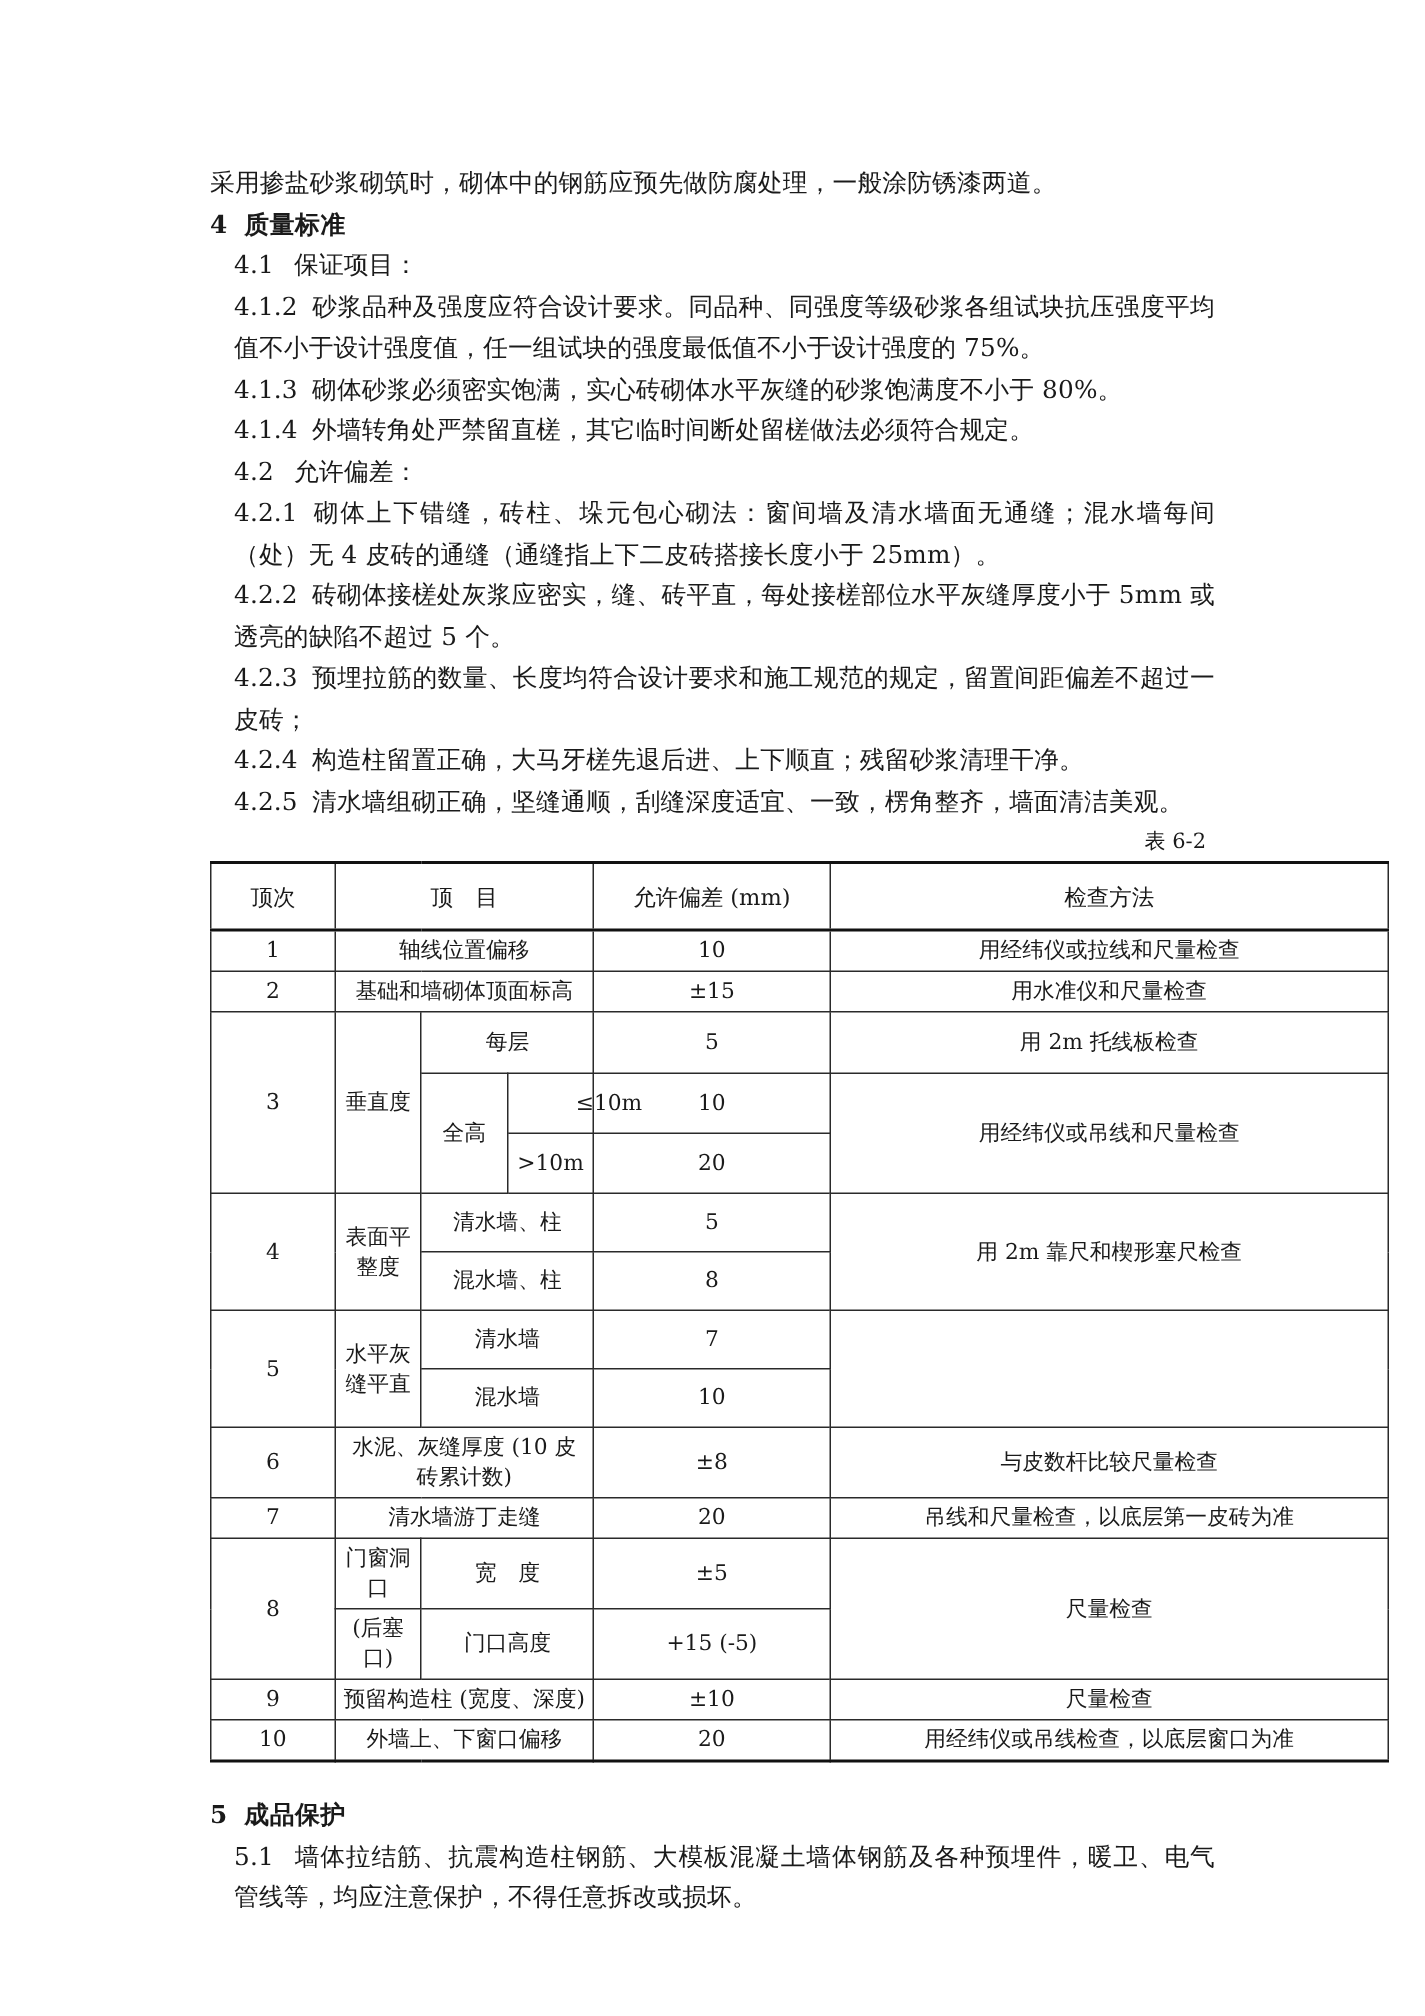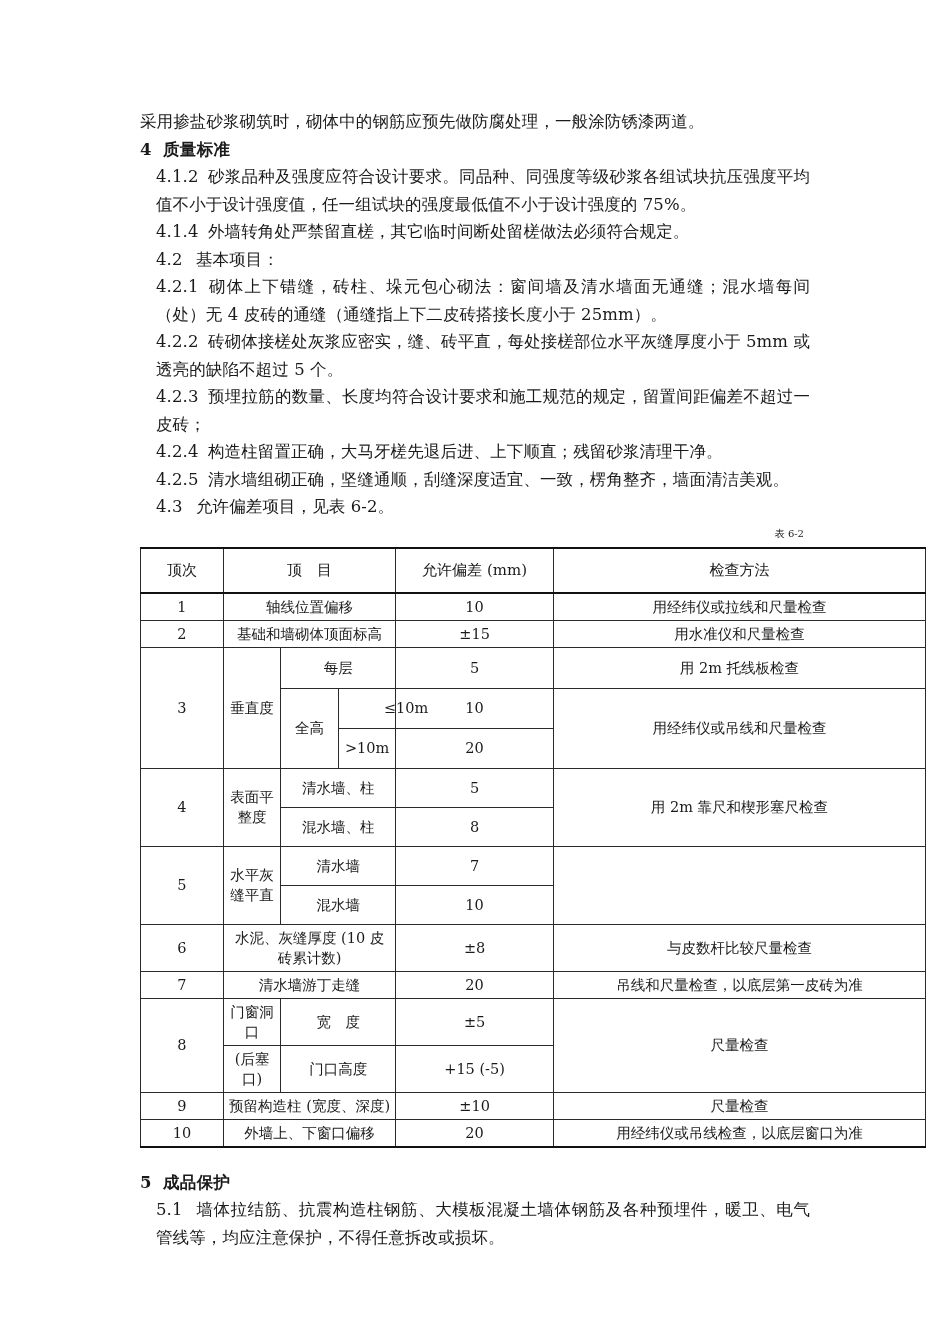--- a/index.html
+++ b/index.html
@@ -55,21 +55,21 @@
   .lbl {
     display: inline-block;
     min-width: 40px;
   }
   .lbl.wide { min-width: 52px; }
 
   .gap-sm { height: 2px; }
 
   
   .tbl-caption {
-    font-size: 10px;
+    font-size: 14px;
     text-align: right;
     margin: 0;
     padding-right: 6px;
     line-height: 22px;
   }
 
   
   table.spec {
     border-collapse: collapse;
     width: 786px;
@@ -112,33 +112,39 @@
 
 <div class="page">
   <div class="content">
 
     <p class="para flush">采用掺盐砂浆砌筑时，砌体中的钢筋应预先做防腐处理，一般涂防锈漆两道。</p>
 
     <div class="heading">
       <span class="num">4</span><span>质量标准</span>
     </div>
 
+    <p class="para indent1">
+      <span class="lbl">4.1</span><span>保证项目：</span>
+    </p>
 
 
     <p class="para indent1">
       <span class="lbl wide">4.1.2</span><span>砂浆品种及强度应符合设计要求。同品种、同强度等级砂浆各组试块抗压强度平均值不小于设计强度值，任一组试块的强度最低值不小于设计强度的 75%。</span>
     </p>
 
+    <p class="para indent1">
+      <span class="lbl wide">4.1.3</span><span>砌体砂浆必须密实饱满，实心砖砌体水平灰缝的砂浆饱满度不小于 80%。</span>
+    </p>
 
     <p class="para indent1">
       <span class="lbl wide">4.1.4</span><span>外墙转角处严禁留直槎，其它临时间断处留槎做法必须符合规定。</span>
     </p>
 
     <p class="para indent1">
-      <span class="lbl">4.2</span><span>基本项目：</span>
+      <span class="lbl">4.2</span><span>允许偏差：</span>
     </p>
 
     <p class="para indent1">
       <span class="lbl wide">4.2.1</span><span>砌体上下错缝，砖柱、垛元包心砌法：窗间墙及清水墙面无通缝；混水墙每间（处）无 4 皮砖的通缝（通缝指上下二皮砖搭接长度小于 25mm）。</span>
     </p>
 
     <p class="para indent1">
       <span class="lbl wide">4.2.2</span><span>砖砌体接槎处灰浆应密实，缝、砖平直，每处接槎部位水平灰缝厚度小于 5mm 或透亮的缺陷不超过 5 个。</span>
     </p>
 
@@ -147,23 +153,20 @@
     </p>
 
     <p class="para indent1">
       <span class="lbl wide">4.2.4</span><span>构造柱留置正确，大马牙槎先退后进、上下顺直；残留砂浆清理干净。</span>
     </p>
 
     <p class="para indent1">
       <span class="lbl wide">4.2.5</span><span>清水墙组砌正确，坚缝通顺，刮缝深度适宜、一致，楞角整齐，墙面清洁美观。</span>
     </p>
 
-    <p class="para indent1">
-      <span class="lbl">4.3</span><span>允许偏差项目，见表 6-2。</span>
-    </p>
 
     <div class="gap-sm"></div>
 
     <p class="tbl-caption">表 6-2</p>
 
     <table class="spec">
       <tbody>
         <tr class="hdr">
           <td class="c-no">顶次</td>
           <td class="c-item" colspan="3">顶　目</td>

